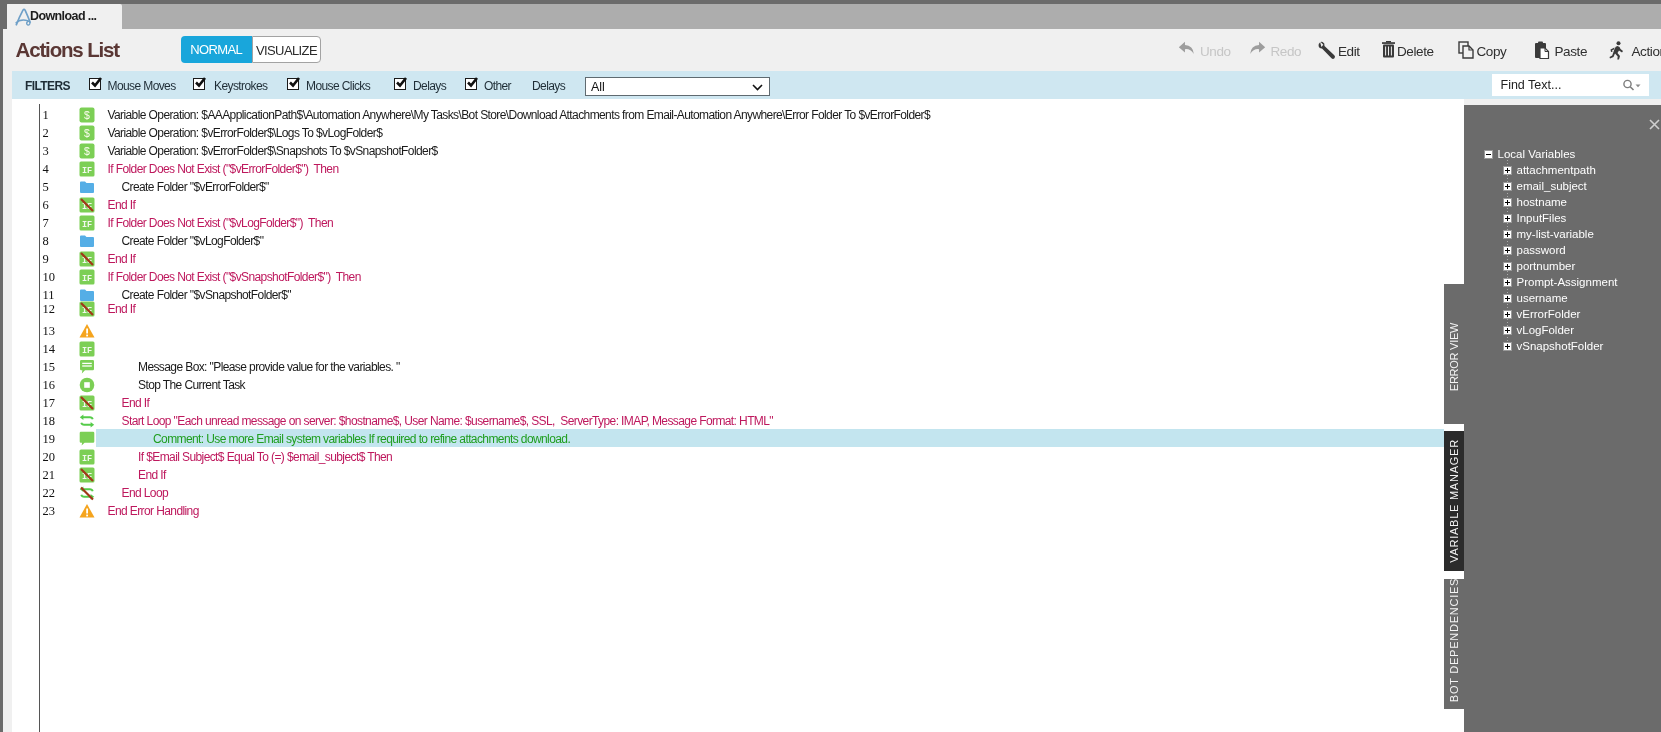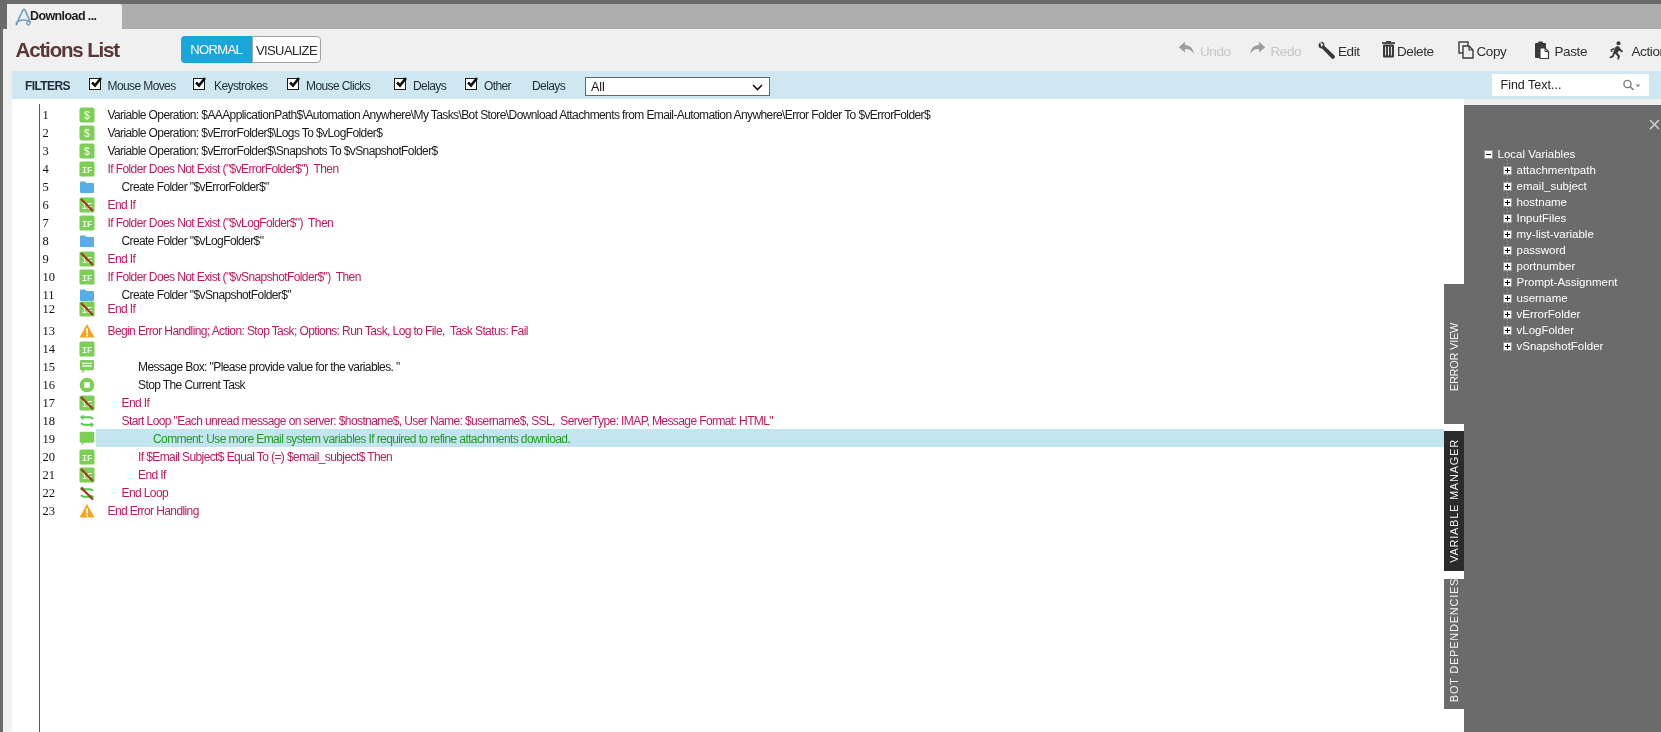--- a/index.html
+++ b/index.html
@@ -268,21 +268,20 @@
           </svg></span>
         <span class="txt b" style="left:95.5px;">End If</span>
       </div>
       <div class="row" style="top:223.5px">
         <span class="num">13</span>
         <span class="ico"><svg width="16" height="16" viewBox="0 0 16 16">
             <path d="M8 1 L15.5 14.5 L0.5 14.5 Z" fill="#f5a41d"></path>
             <rect x="7.2" y="5.5" width="1.8" height="5" fill="#fff"></rect>
             <rect x="7.2" y="11.6" width="1.8" height="1.8" fill="#fff"></rect>
           </svg></span>
-        <span class="txt b" style="left:95.5px;">Begin Error Handling; Action: Stop Task; Options: Run Task, Log to File,  Task Status: Fail</span>
       </div>
       <div class="row" style="top:241.5px">
         <span class="num">14</span>
         <span class="ico"><svg width="16" height="16" viewBox="0 0 16 16">
             <rect x="0.5" y="0.5" width="15" height="15" rx="1.5" fill="#7ccf55"></rect>
             <text x="8" y="11.5" font-size="8.5" font-weight="bold" font-family="Liberation Mono" fill="#f2f8ee" text-anchor="middle">IF</text>
           </svg></span>
       </div>
       <div class="row" style="top:259.5px">
         <span class="num">15</span>

